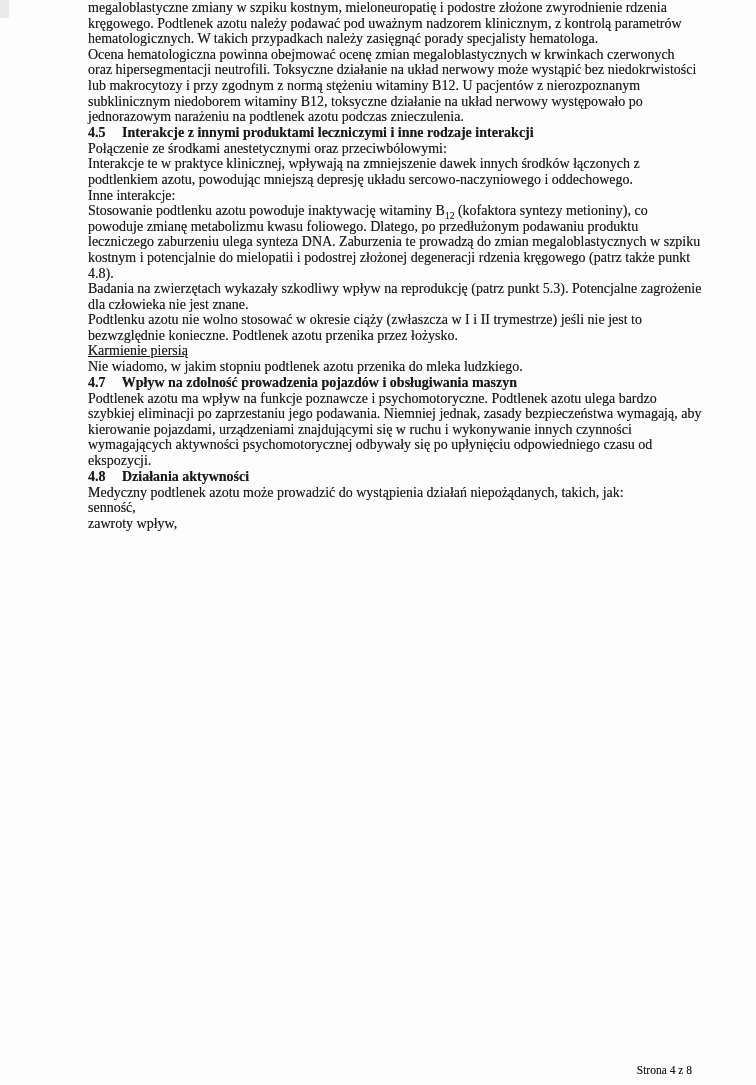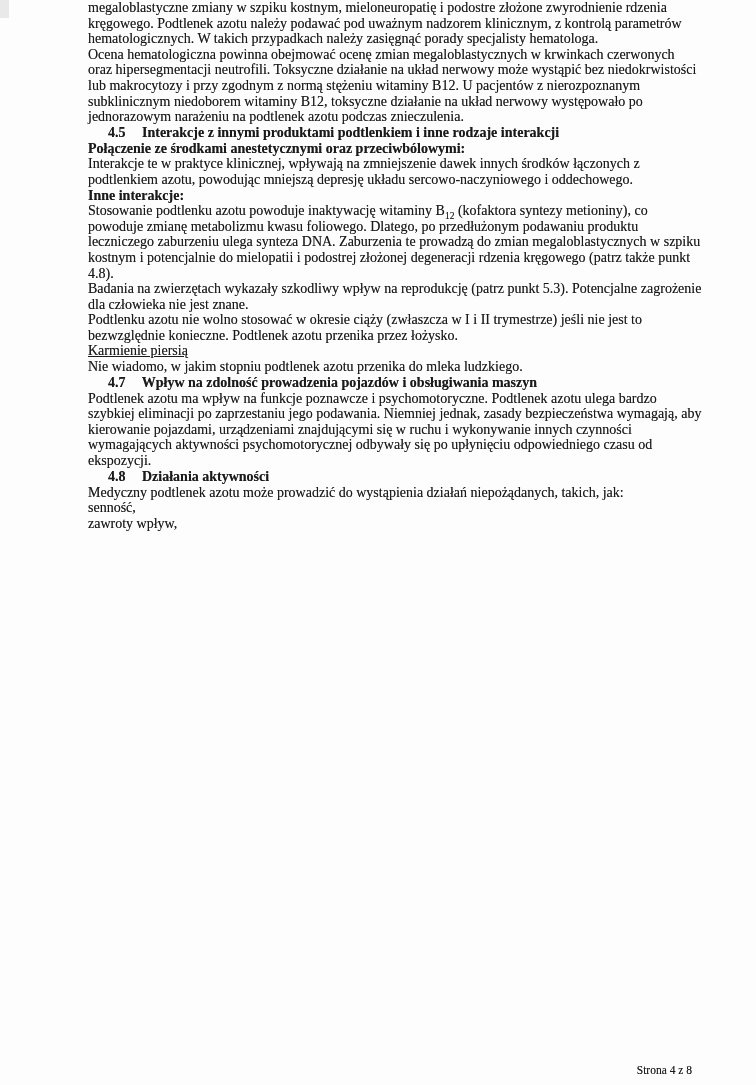--- a/index.html
+++ b/index.html
@@ -33,22 +33,22 @@
     line-height: 15.6px;
     text-shadow: 0 0 0.5px rgba(20,20,20,0.55);
   }
   .content p, .content h3, .content div { margin: 0; padding: 0; }
   .para { text-align: left; }
   .section-heading {
     font-size: 14px;
     font-weight: 700;
     line-height: 16px;
   }
-  .section-heading .sec-num { display: inline-block; margin-right: 13px; margin-left: 20px; }
-  .subheading { font-weight: 700; }
+  .section-heading .sec-num { display: inline-block; margin-right: 13px; }
+  .subheading { font-weight: 400; }
   .underlined { text-decoration: underline; }
   sub { font-size: 9.5px; line-height: 0; }
 
   
   .p-intro1   { margin-top: 90px; }
   .p-intro2   { margin-top: 26px; }
   .h-45       { margin-top: 39px; }
   .sh-anest   { margin-top: 26px; }
   .p-anest1   { margin-top: 5px;  }
   .p-anest2   { margin-top: 0;    }
@@ -82,21 +82,21 @@
   <div class="corner-artifact"></div>
 
   <div class="content">
 
     <p class="para p-intro1">megaloblastyczne zmiany w szpiku kostnym, mieloneuropatię i podostre złożone zwyrodnienie rdzenia kręgowego. Podtlenek azotu należy podawać pod uważnym nadzorem klinicznym, z kontrolą parametrów hematologicznych. W takich przypadkach należy zasięgnąć porady specjalisty hematologa.</p>
 
     <p class="para p-intro2">Ocena hematologiczna powinna obejmować ocenę zmian megaloblastycznych w krwinkach czerwonych oraz hipersegmentacji neutrofili. Toksyczne działanie na układ nerwowy może wystąpić bez niedokrwistości lub makrocytozy i przy zgodnym z normą stężeniu witaminy B12. U pacjentów z nierozpoznanym subklinicznym niedoborem witaminy B12, toksyczne działanie na układ nerwowy występowało po jednorazowym narażeniu na podtlenek azotu podczas znieczulenia.</p>
 
     <h3 class="section-heading h-45">
       <span class="sec-num">4.5</span>
-      <span class="sec-title">Interakcje z innymi produktami podtlenkiem i inne rodzaje interakcji</span>
+      <span class="sec-title">Interakcje z innymi produktami leczniczymi i inne rodzaje interakcji</span>
     </h3>
 
     <p class="subheading sh-anest">Połączenie ze środkami anestetycznymi oraz przeciwbólowymi:</p>
 
 
     <p class="para p-anest2">Interakcje te w praktyce klinicznej, wpływają na zmniejszenie dawek innych środków łączonych z podtlenkiem azotu, powodując mniejszą depresję układu sercowo-naczyniowego i oddechowego.</p>
 
     <p class="subheading sh-other">Inne interakcje:</p>
 
     <p class="para p-other"><span>Stosowanie podtlenku azotu powoduje inaktywację witaminy B</span><sub>12</sub><span> (kofaktora syntezy metioniny), co powoduje zmianę metabolizmu kwasu foliowego. Dlatego, po przedłużonym podawaniu produktu leczniczego zaburzeniu ulega synteza DNA. Zaburzenia te prowadzą do zmian megaloblastycznych w szpiku kostnym i potencjalnie do mielopatii i podostrej złożonej degeneracji rdzenia kręgowego (patrz także punkt 4.8).</span></p>

